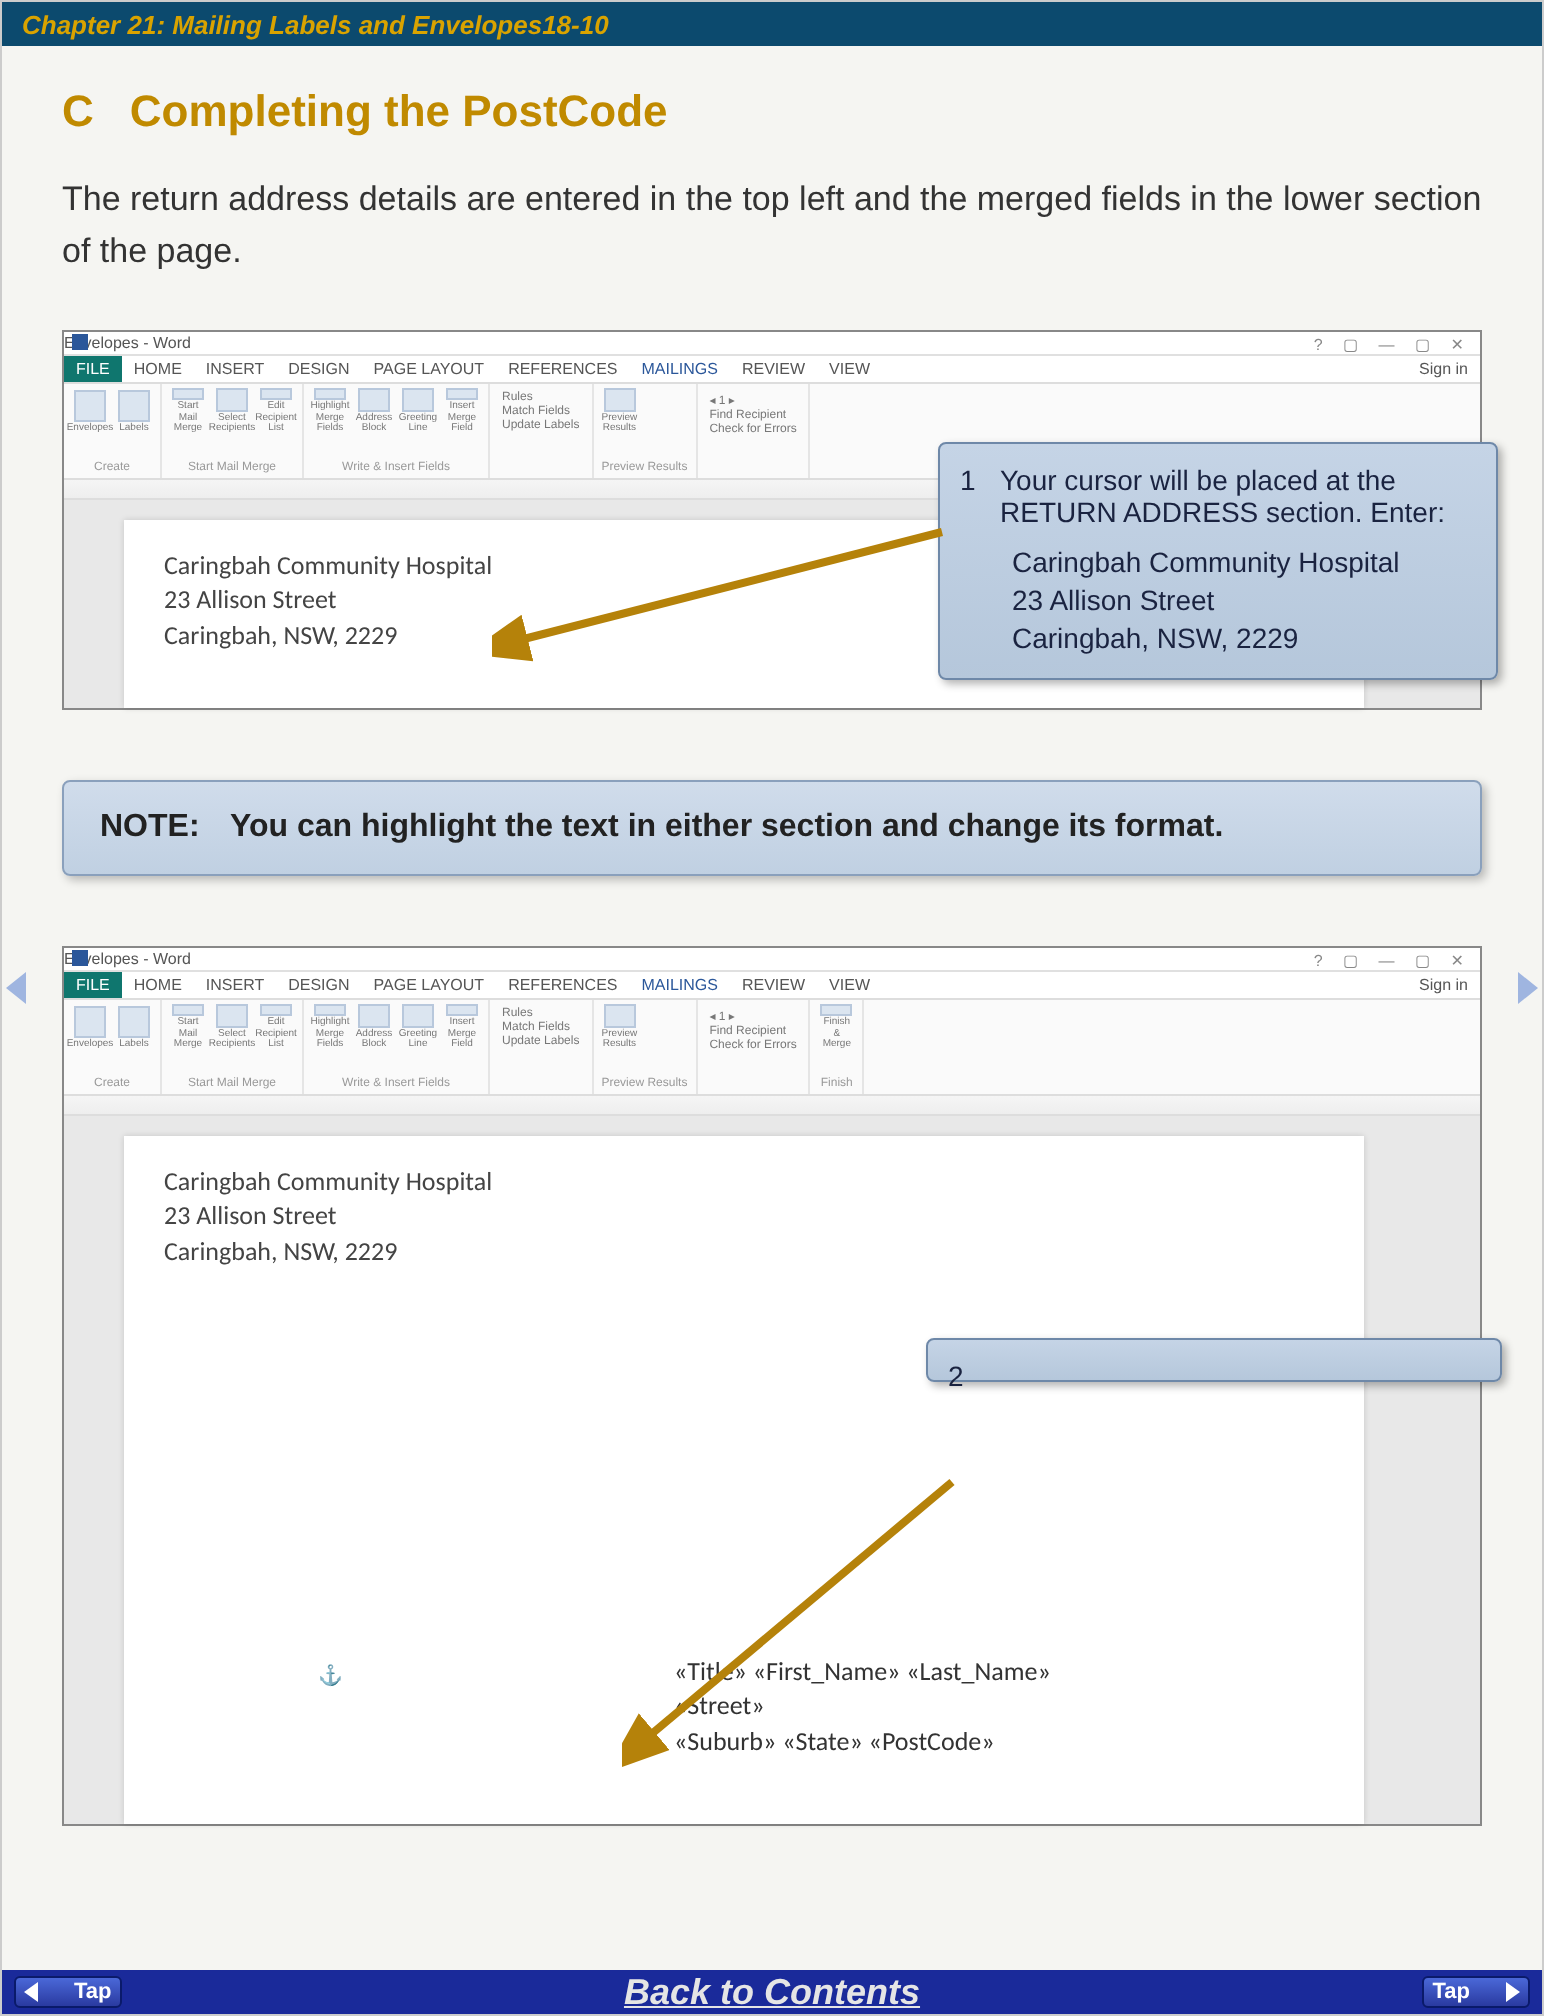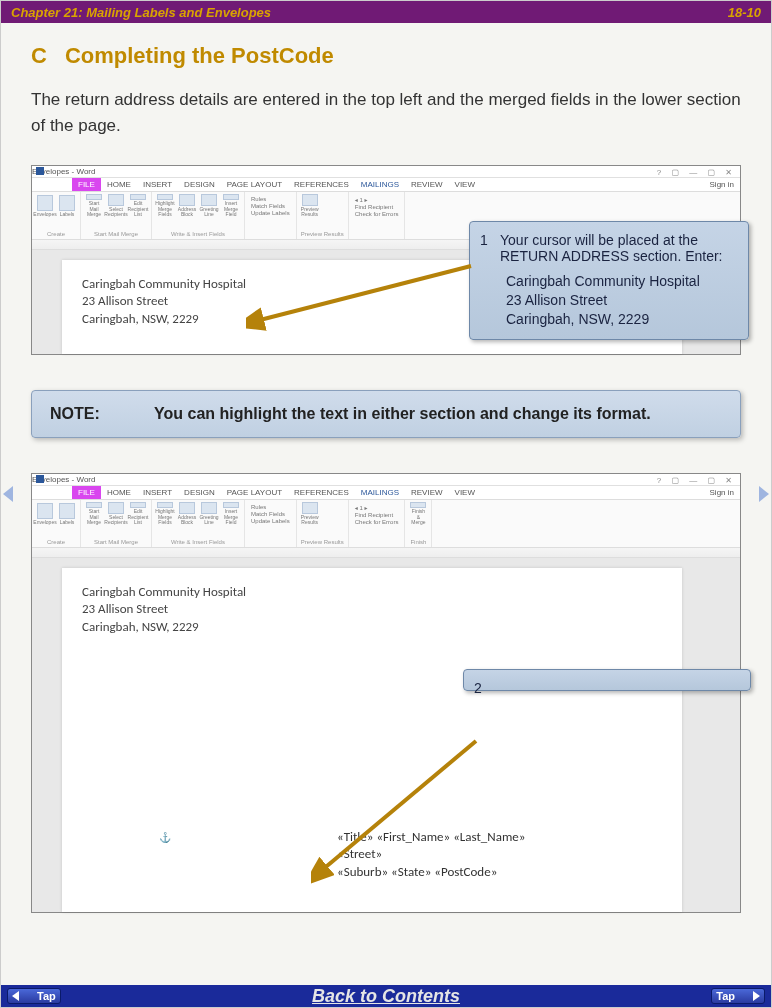--- a/index.html
+++ b/index.html
@@ -6,25 +6,25 @@
   body {
     width: 772px;
     height: 1008px;
     background: #f5f5f2;
     font-family: Arial, Helvetica, sans-serif;
     position: relative;
     overflow: hidden;
     border: 1px solid #ccc;
   }
   .top-bar {
-    background: #701a75;
+    background: #0c4a6e;
     color: #d9a300;
     height: 22px;
     display: flex;
-    justify-content: space-between;
+    justify-content: flex-start;
     align-items: center;
     padding: 0 10px;
     font-size: 13px;
     font-style: italic;
     font-weight: bold;
   }
   .content {
     padding: 20px 30px 10px 30px;
   }
   .heading {
@@ -61,21 +61,21 @@
   .word-icon { position: absolute; left: 4px; top: 1px; width: 8px; height: 8px; background: #2b579a; }
   .word-tabs {
     display: flex;
     font-size: 8px;
     color: #555;
     border-bottom: 1px solid #ddd;
     background: #fff;
     height: 14px;
   }
   .word-tabs .tab { padding: 2px 6px; }
-  .word-tabs .file { background: #d946ef; color: #fff; margin-left: 40px; }
+  .word-tabs .file { background: #0f766e; color: #fff; }
   .word-tabs .active { color: #2b579a; }
   .word-tabs .signin { margin-left: auto; padding-right:6px; }
   .ribbon {
     height: 48px;
     background: #fafafa;
     border-bottom: 1px solid #ddd;
     display: flex;
     font-size: 6px;
     color: #777;
   }
@@ -152,21 +152,20 @@
     background: linear-gradient(#d0dceb, #c0d0e2);
     border: 1px solid #8aa0bc;
     border-radius: 4px;
     box-shadow: 2px 2px 5px rgba(0,0,0,.25);
     padding: 14px 18px;
     font-size: 16px;
     font-weight: bold;
     color: #222;
     margin-bottom: 35px;
     display: flex;
-    gap: 39px;
   }
   .note-box .nlabel { width: 65px; }
   .arrow-svg { position: absolute; pointer-events: none; }
   .page-arrows {
     position: absolute;
     top: 485px;
     width: 100%;
     display: flex;
     justify-content: space-between;
     padding: 0 2px;

